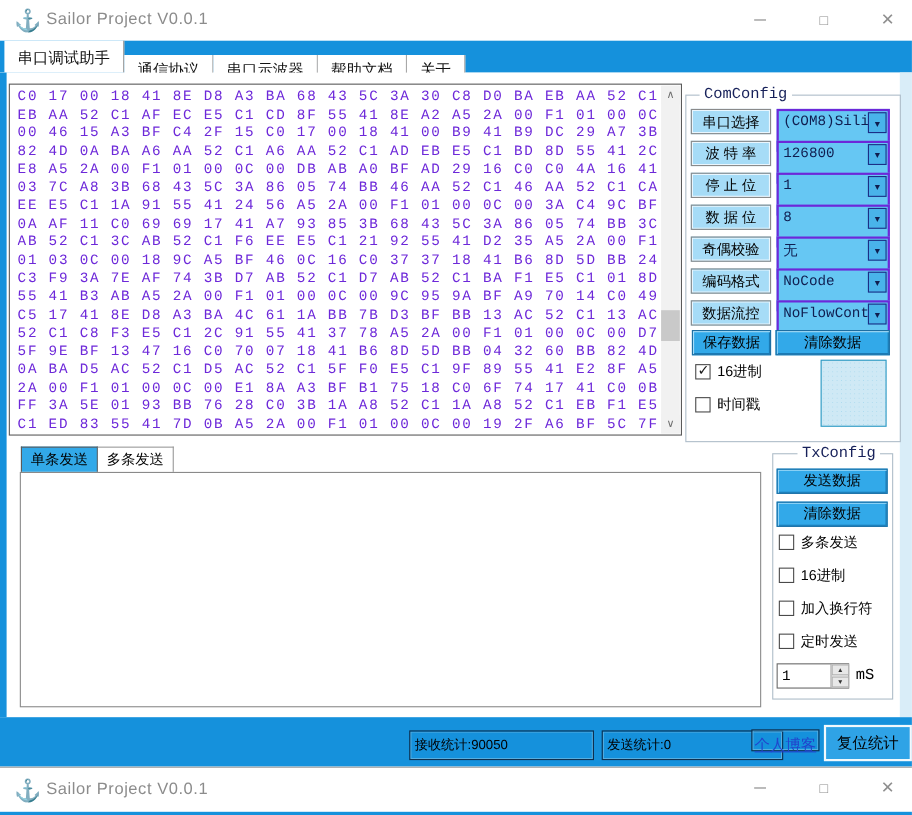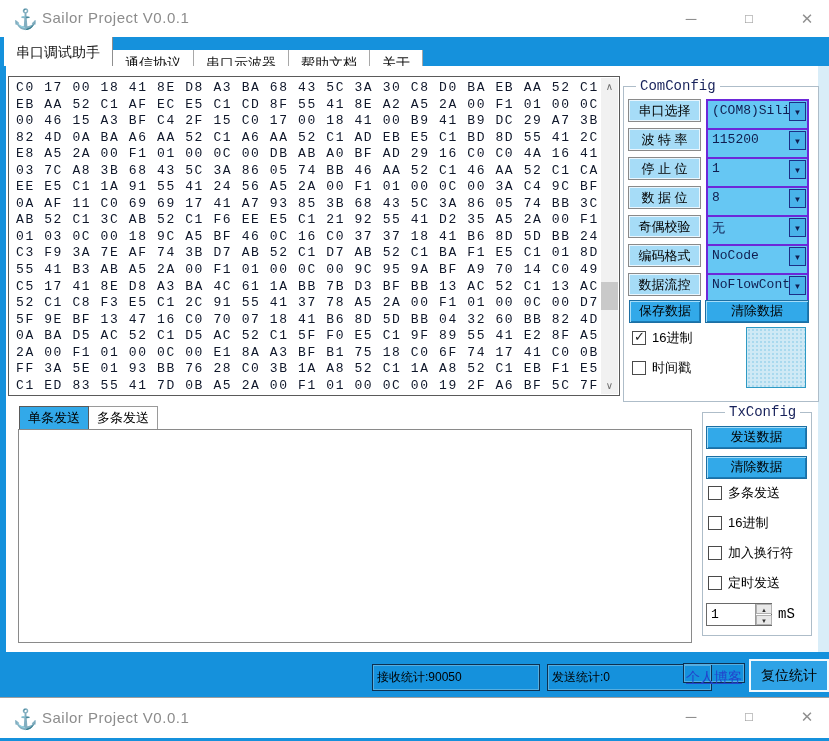--- a/index.html
+++ b/index.html
@@ -29,21 +29,21 @@
 
   
   .content-bg { top:66px; left:0; width:829px; height:586px; background:#ffffff; }
   .edge-left  { top:66px; left:0; width:6px; height:586px; background:#1591dc; }
   .edge-right { top:66px; left:818px; width:11px; height:586px; background:#d9edf8; }
 
   
   .hexbox { left:8px; top:76px; width:612px; height:320px; border:1px solid #5a5a5a; background:#fff; }
   .hexlines { position:absolute; left:7px; top:3px; right:20px; bottom:2px; overflow:hidden;
               font-family:"Liberation Mono", monospace; font-size:13px; letter-spacing:1.6px;
-              color:#0f172a; }
+              color:#6d28d9; }
   .hexline { height:16.55px; line-height:16.55px; white-space:pre; }
   .vscroll { position:absolute; top:1px; right:1px; width:17px; bottom:1px; background:#f1f1f1; }
   .sbtn { position:absolute; left:0; width:17px; height:17px; color:#6e6e6e; font-size:10px;
           text-align:center; line-height:17px; background:#f1f1f1; }
   .sbtn.up { top:0; } .sbtn.down { bottom:0; }
   .sthumb { position:absolute; left:0; top:204px; width:17px; height:28px; background:#c9c9c9; }
 
   
   .group { border:1px solid #aebdc9; background:transparent; }
   .gtitle { position:absolute; top:-9px; background:#ffffff; padding:0 4px;
@@ -178,21 +178,21 @@
   <div class="cfgrow" style="top: 12px;">
         <div class="lblbtn">串口选择</div>
         <div class="dropdown">
           <span class="ddval">(COM8)Sili</span>
           <span class="ddarrow">▼</span>
         </div>
       </div>
       <div class="cfgrow" style="top: 41px;">
         <div class="lblbtn">波 特 率</div>
         <div class="dropdown">
-          <span class="ddval">115200</span>
+          <span class="ddval">126800</span>
           <span class="ddarrow">▼</span>
         </div>
       </div>
       <div class="cfgrow" style="top: 70px;">
         <div class="lblbtn">停 止 位</div>
         <div class="dropdown">
           <span class="ddval">1</span>
           <span class="ddarrow">▼</span>
         </div>
       </div>

